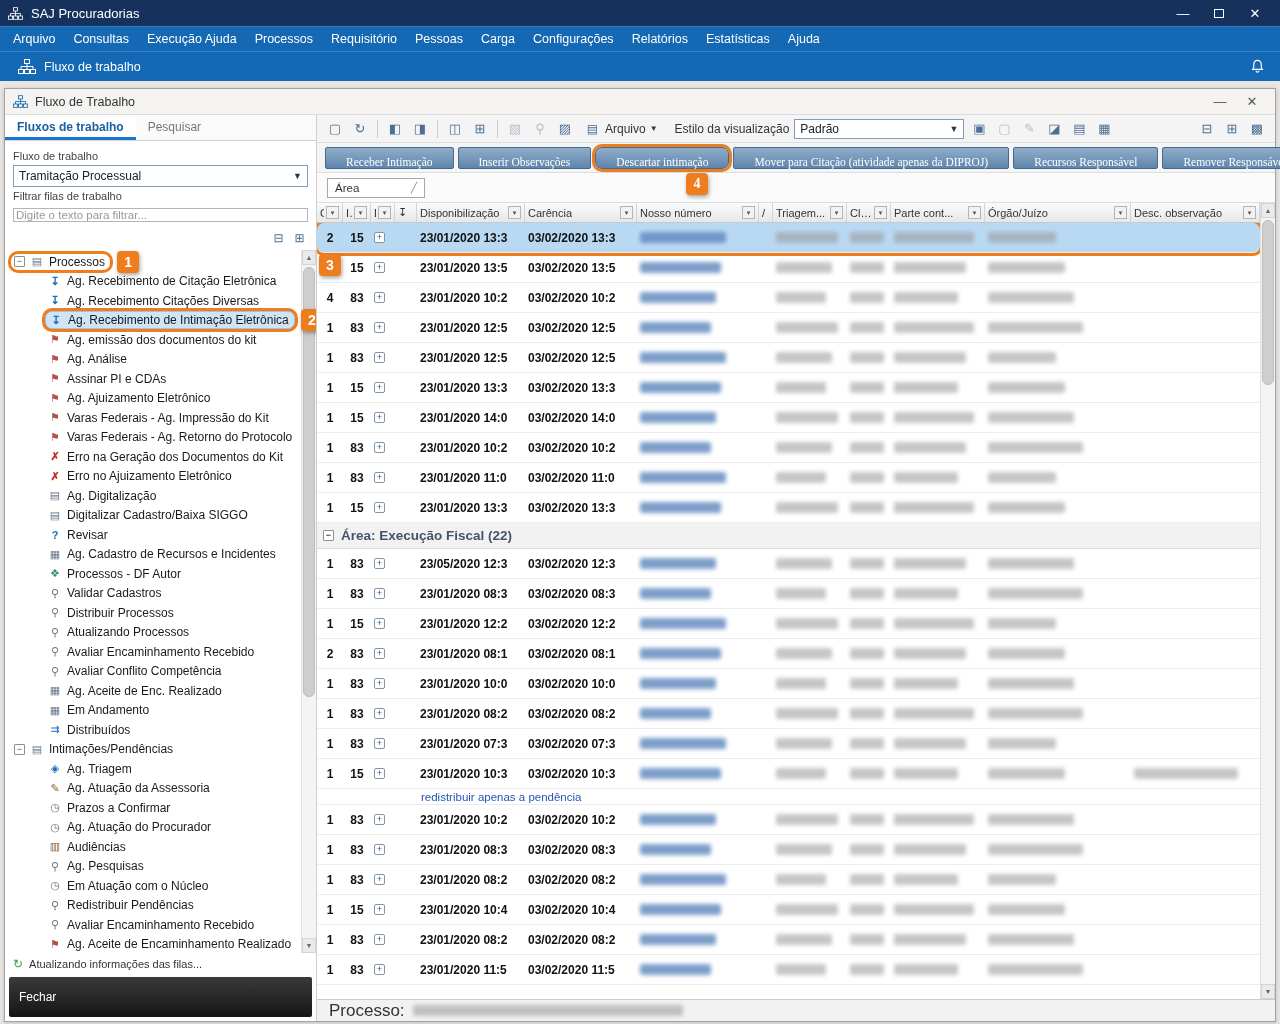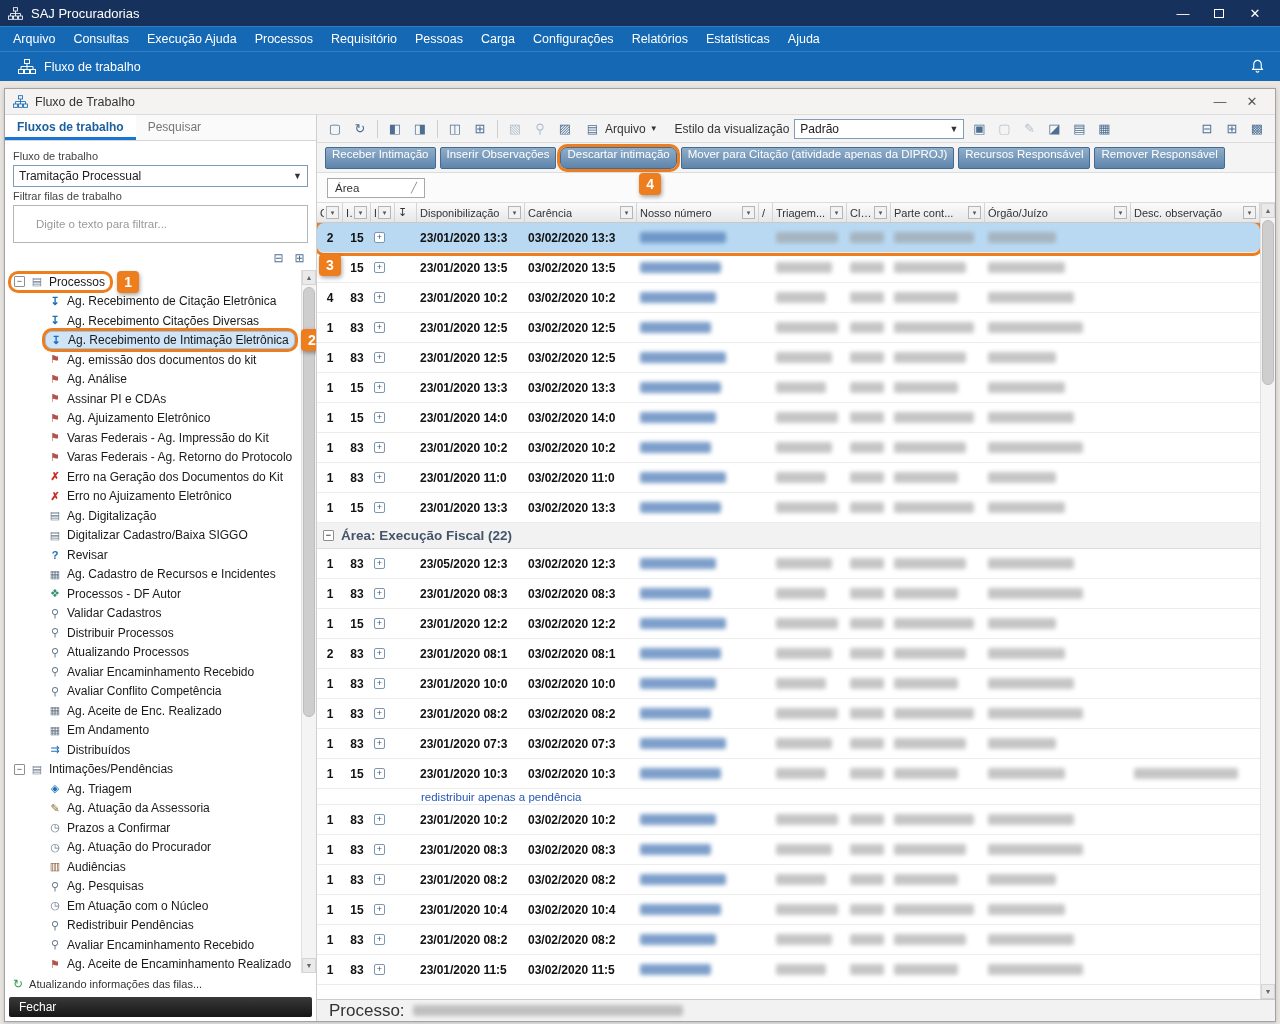--- a/index.html
+++ b/index.html
@@ -27,34 +27,34 @@
 
   
   .sidebar{width:312px;flex:none;border-right:1px solid #cfcfcf;display:flex;flex-direction:column;background:#fff;position:relative}
   .tabs{height:26px;display:flex;border-bottom:1px solid #d5d5d5;background:#fafafa;flex:none}
   .tab{padding:5px 12px;font-size:12px;color:#777;cursor:default}
   .tab.active{color:#1a5f9e;font-weight:bold;border-bottom:3px solid #1a75d2;background:#fff}
   .side-pad{padding:6px 8px 4px 8px;flex:none}
   .lbl{font-size:11px;color:#444;margin:3px 0 3px 0}
   .select{display:flex;align-items:center;justify-content:space-between;border:1px solid #7f9db9;background:#fff;height:22px;padding:0 5px;font-size:12px;color:#222;cursor:default}
   .chev{font-size:9px;color:#333}
-  .filter-input{width:100%;height:38px;border:1px solid #b5b5b5;padding:0 22px;font-size:11.5px;color:#333;font-family:"Liberation Sans",sans-serif}
+  .filter-input{width:100%;height:14px;border:1px solid #b5b5b5;padding:0 2px;font-size:11.5px;color:#333;font-family:"Liberation Sans",sans-serif}
   .filter-input::placeholder{color:#999}
   .mini-icons{display:flex;justify-content:flex-end;gap:4px;margin-top:6px}
   .tree{flex:1;position:relative;overflow:hidden;padding-top:2px}
   .tree-row{height:19.5px;display:flex;align-items:center;white-space:nowrap}
   .tree-row.parent{padding-left:6px}
   .tree-row.child{padding-left:40px}
   .tree-inner{display:inline-flex;align-items:center;gap:5px;padding:1px 5px 1px 3px;font-size:12px;color:#1a1a1a;border-radius:2px;cursor:default}
   .tree-inner.selected{background:#cfe4f7;border:1px solid #9cc3e8}
   .expand-box{width:11px;height:11px;flex:none;border:1px solid #8f8f8f;background:#fff;color:#444;font-size:9px;line-height:9px;text-align:center;border-radius:1px}
   .ticon{width:14px;flex:none;text-align:center;font-size:11px;color:#6b7b8c}
   .side-status{height:22px;flex:none;display:flex;align-items:center;gap:6px;padding:0 8px;font-size:11px;color:#333}
   .spin{color:#2e9e44;font-size:12px}
-  .fechar{height:20px;flex:none;margin:2px 4px 4px 4px;background:linear-gradient(#3a3a3a,#151515);color:#fff;font-size:12px;display:flex;align-items:center;padding:0 10px;border-radius:2px;cursor:default}
+  .fechar{height:40px;flex:none;margin:2px 4px 4px 4px;background:linear-gradient(#3a3a3a,#151515);color:#fff;font-size:12px;display:flex;align-items:center;padding:0 10px;border-radius:2px;cursor:default}
   .fechar::first-letter{text-decoration:underline}
 
   
   .ic-inbox-download-icon{color:#1b6fb8;font-weight:bold}
   .ic-document-flag-icon{color:#b3524d}
   .ic-error-x-icon{color:#cc2a25;font-weight:bold}
   .ic-review-question-icon{color:#1b6fb8;font-weight:bold}
   .ic-diamond-question-icon{color:#1b6fb8}
   .ic-list-arrow-icon{color:#1b6fb8}
   .ic-key-icon{color:#2f8f6f}
@@ -67,21 +67,21 @@
   .tbi{width:20px;height:20px;display:flex;align-items:center;justify-content:center;font-size:13px;color:#4d6f92;border-radius:3px;cursor:default}
   .tbi.small{width:17px;height:17px;font-size:12px}
   .tbi.disabled{opacity:.4}
   .tsep{width:1px;height:18px;background:#cdcdcd;margin:0 2px}
   .legend-btn{display:flex;align-items:center;gap:4px;font-size:12px;color:#333;padding:0 4px;cursor:default}
   .legend-btn .chev{font-size:8px}
   .style-label{font-size:12px;color:#333;margin-left:8px}
   .style-select{width:170px;height:20px}
   .mt-spacer{flex:1}
   .actions{height:30px;flex:none;background:#f4f4f4;border-bottom:1px solid #ddd;display:flex;align-items:center;gap:4px;padding:0 8px}
-  .action-btn{height:22px;padding:0 6px;background:linear-gradient(#8fadc9,#5f85ac);border:1px solid #45698f;border-radius:2px;color:#fff;font-size:11.5px;display:flex;align-items:flex-start;white-space:nowrap;font-family:Liberation Sans, sans-serif;cursor:default}
+  .action-btn{height:22px;padding:0 20px;background:linear-gradient(#8fadc9,#5f85ac);border:1px solid #45698f;border-radius:2px;color:#fff;font-size:11.5px;display:flex;align-items:flex-end;white-space:nowrap;font-family:Liberation Serif, serif;cursor:default}
   .groupbar{height:30px;flex:none;background:#fbfbfb;border-bottom:1px solid #ddd;display:flex;align-items:center;padding:0 10px}
   .group-chip{height:20px;width:98px;border:1px solid #a8a8a8;background:#fff;display:inline-flex;align-items:center;justify-content:space-between;padding:0 7px;font-size:11.5px;color:#333;cursor:default}
   .slash{color:#888;font-size:10px}
 
   .cols{display:grid;grid-template-columns:26px 28px 24px 22px 108px 112px 122px 14px 74px 44px 94px 146px 1fr;align-items:center}
   .thead{height:20px;flex:none;background:linear-gradient(#fbfbfb,#e7e7e7);border-bottom:1px solid #c9c9c9;margin-right:15px}
   .th{display:flex;align-items:center;justify-content:space-between;height:100%;padding:0 3px;border-right:1px solid #d4d4d4;font-size:11px;color:#333;overflow:hidden;white-space:nowrap}
   .th-label{overflow:hidden;text-overflow:ellipsis}
   .fbtn{width:13px;height:13px;flex:none;border:1px solid #b5b5b5;background:#f2f2f2;color:#555;font-size:7px;display:flex;align-items:center;justify-content:center;margin-left:2px}
   .tbody{flex:1;overflow:hidden;margin-right:15px}

